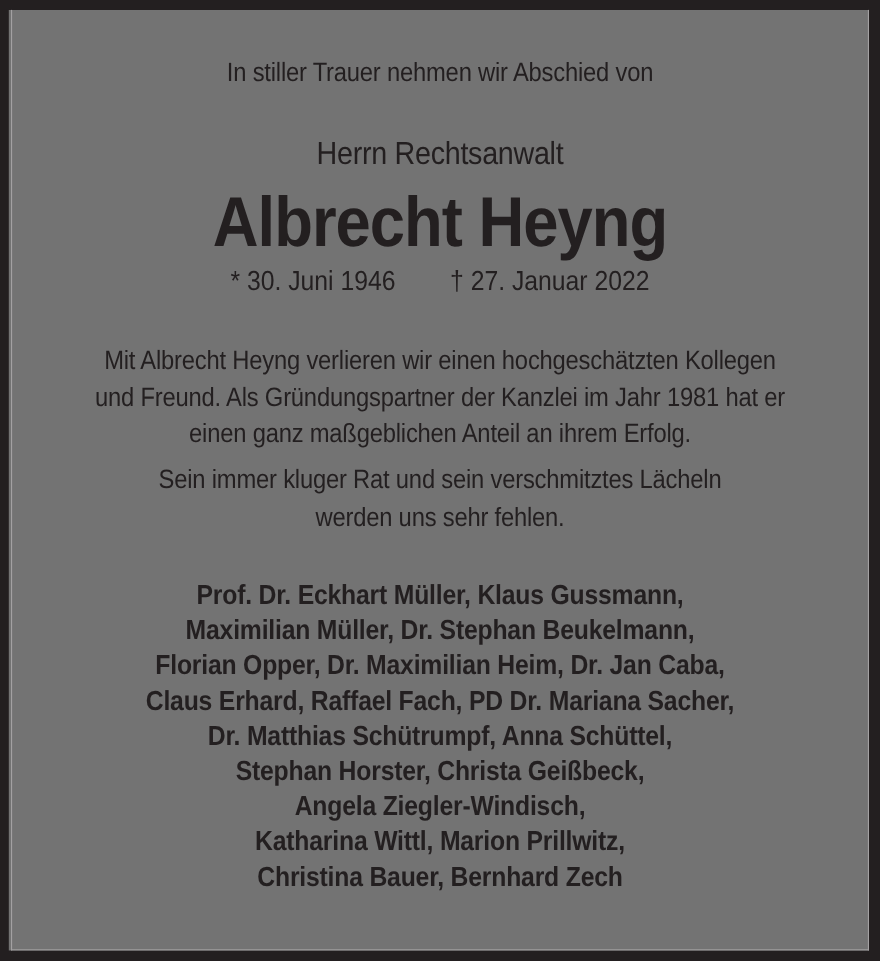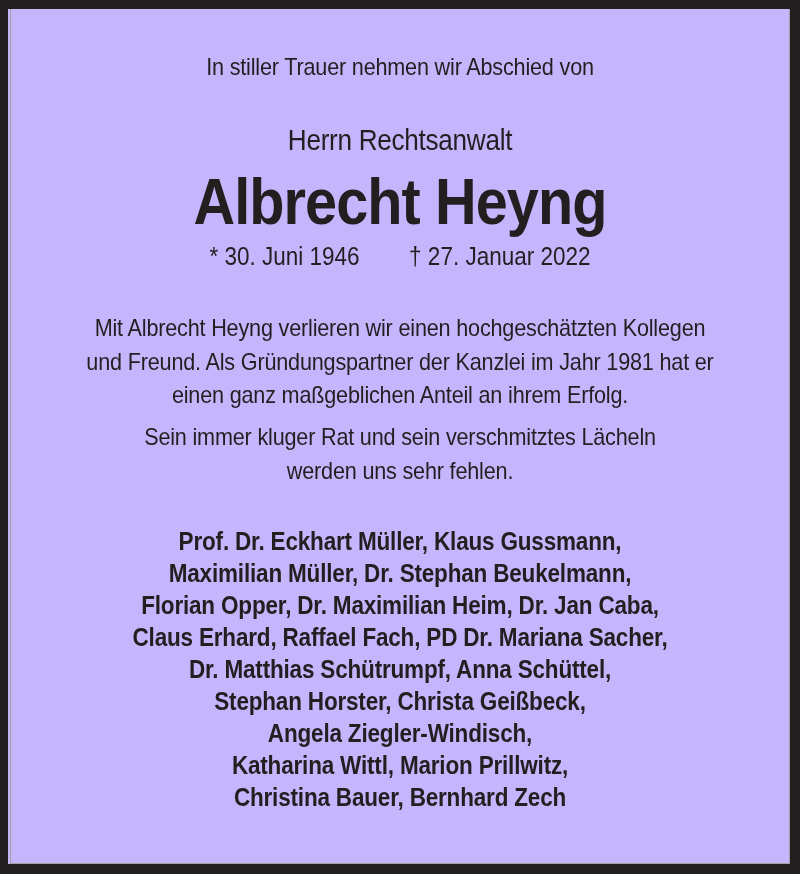--- a/index.html
+++ b/index.html
@@ -1,20 +1,20 @@
 <!DOCTYPE html>
 <html><head>
 <meta charset="utf-8">
 <style>
   html, body { margin: 0; padding: 0; background: #ffffff; }
   .sheet {
     position: relative;
     width: 800px;
     height: 874px;
-    background: #c4b5fd;
+    background: #737373;
     overflow: hidden;
     font-family: "Liberation Sans", sans-serif;
     color: #231f20;
   }
   
   .frame {
     position: absolute; inset: 0;
     border-style: solid;
     border-color: #231f20;
     border-top-width: 9px;

